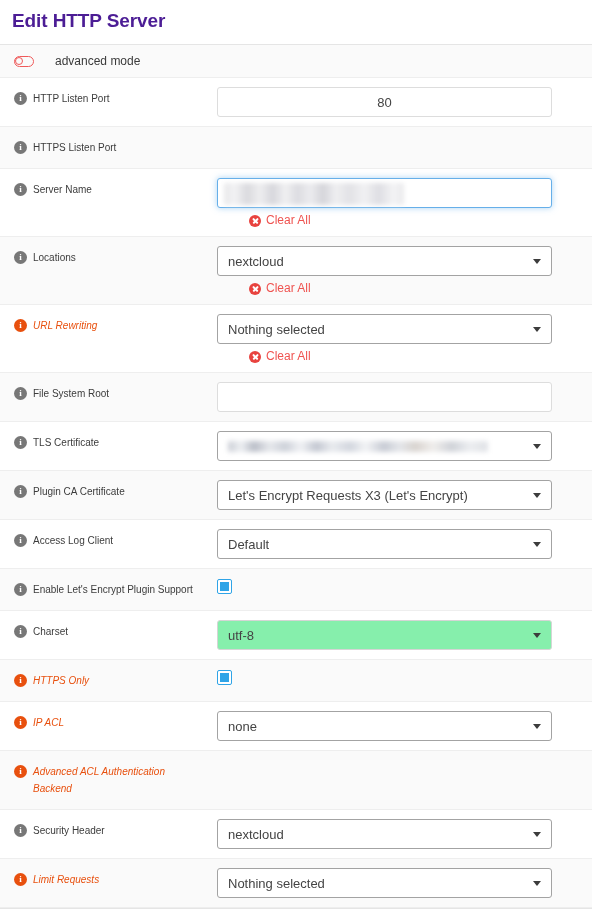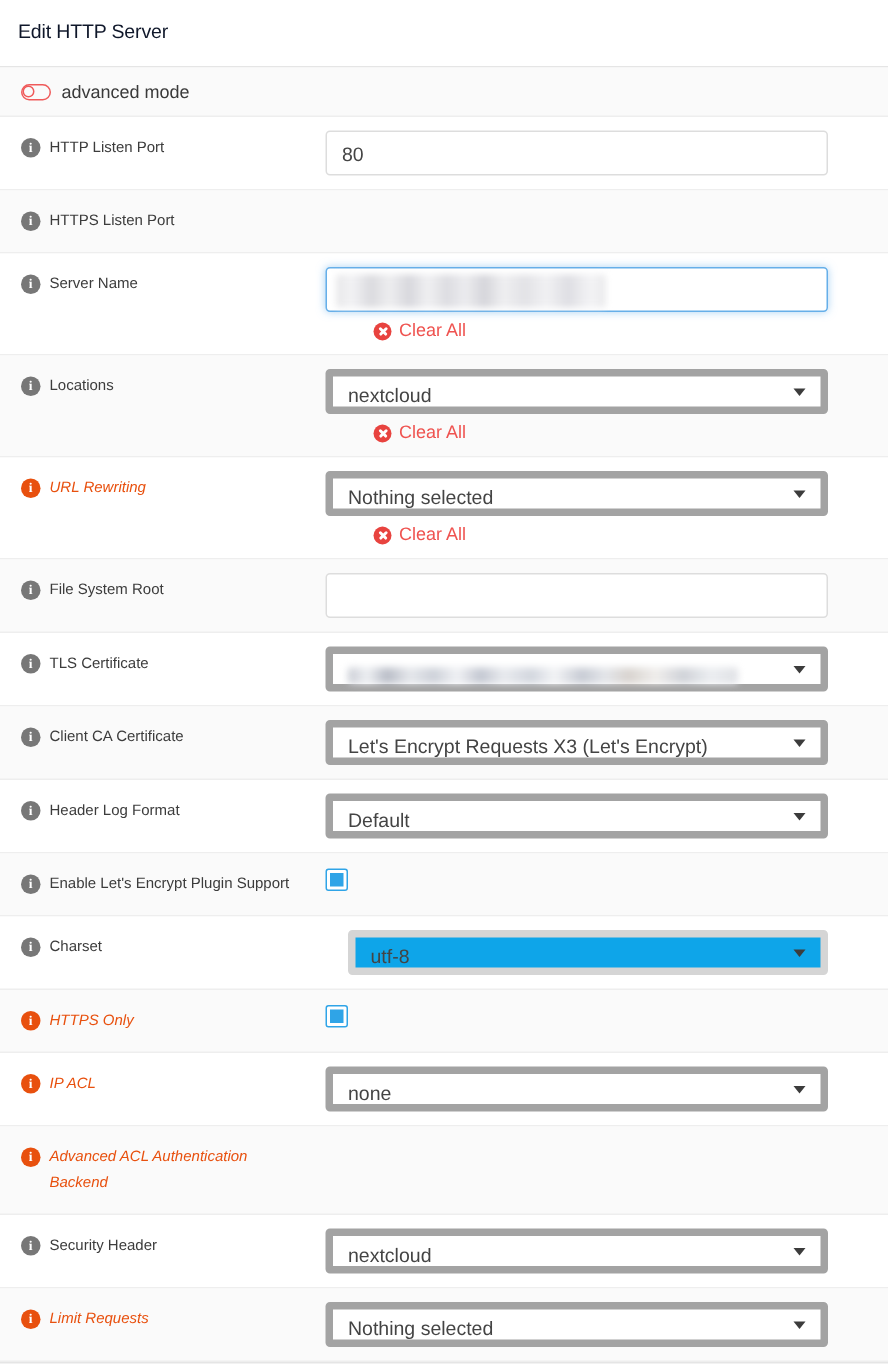--- a/index.html
+++ b/index.html
@@ -22,36 +22,36 @@
     box-sizing: border-box;
   }
 
   
   .page-header {
     padding: 10px 12px 12px 12px;
     border-bottom: 1px solid #e5e5e5;
     background: #ffffff;
   }
   .page-title {
-    font-size: 13px;
-    font-weight: normal;
-    color: #0f172a;
+    font-size: 19px;
+    font-weight: bold;
+    color: #4c1d95;
     letter-spacing: -0.1px;
     margin: 0;
     line-height: 22px;
   }
 
   
   .advanced-bar {
     background: #fafafa;
     border-bottom: 1px solid #eeeeee;
     padding: 8px 12px 8px 14px;
     display: flex;
     align-items: center;
-    gap: 7px;
+    gap: 21px;
     height: 16px;
   }
   .toggle-switch {
     width: 20px;
     height: 11px;
     border: 1.3px solid #ef5a5a;
     border-radius: 7px;
     position: relative;
     box-sizing: border-box;
     flex: 0 0 auto;
@@ -143,20 +143,21 @@
     box-sizing: border-box;
     border: 1px solid #dddddd;
     border-radius: 3px;
     background: #ffffff;
     padding: 4px 10px;
     font-family: "Liberation Sans", sans-serif;
     font-size: 13px;
     color: #444444;
     outline: none;
     line-height: 22px;
+    text-align: center;
   }
   .tokenfield {
     position: relative;
     height: 30px;
     box-sizing: border-box;
     border: 1px solid #66afe9;
     border-radius: 3px;
     background: #ffffff;
     box-shadow: 0 0 6px rgba(102,175,233,0.55);
     padding: 3px 6px;
@@ -174,32 +175,31 @@
     border-radius: 2px;
     vertical-align: top;
     margin-top: 1px;
   }
 
   
   .select-box {
     position: relative;
     height: 30px;
     box-sizing: border-box;
-    border: 5px solid #a3a3a3;
+    border: 1px solid #a3a3a3;
     border-radius: 3px;
     background: #ffffff;
     padding: 0 26px 0 10px;
     display: flex;
-    align-items: flex-end;
+    align-items: center;
     cursor: pointer;
   }
   .select-box.disabled {
-    background: #0ea5e9;
+    background: #86efac;
     border-color: #d5d5d5;
-    margin-left: 15px;
   }
   .select-value {
     font-size: 13px;
     color: #444444;
     white-space: nowrap;
     overflow: hidden;
     text-overflow: ellipsis;
   }
   .select-value.blurred {
     display: inline-block;
@@ -375,33 +375,33 @@
         <div class="cell-control">
           <div class="select-box">
             <span class="select-value blurred"></span>
             <span class="caret"></span>
           </div>
         </div>
       </div>
       <div class="form-row alt">
         <div class="cell-label">
           <span class="info-icon">i</span>
-          <span class="label-text">Client CA Certificate</span>
+          <span class="label-text">Plugin CA Certificate</span>
         </div>
         <div class="cell-control">
           <div class="select-box">
             <span class="select-value">Let's Encrypt Requests X3 (Let's Encrypt)</span>
             <span class="caret"></span>
           </div>
         </div>
       </div>
       <div class="form-row">
         <div class="cell-label">
           <span class="info-icon">i</span>
-          <span class="label-text">Header Log Format</span>
+          <span class="label-text">Access Log Client</span>
         </div>
         <div class="cell-control">
           <div class="select-box">
             <span class="select-value">Default</span>
             <span class="caret"></span>
           </div>
         </div>
       </div>
       <div class="form-row alt">
         <div class="cell-label">

